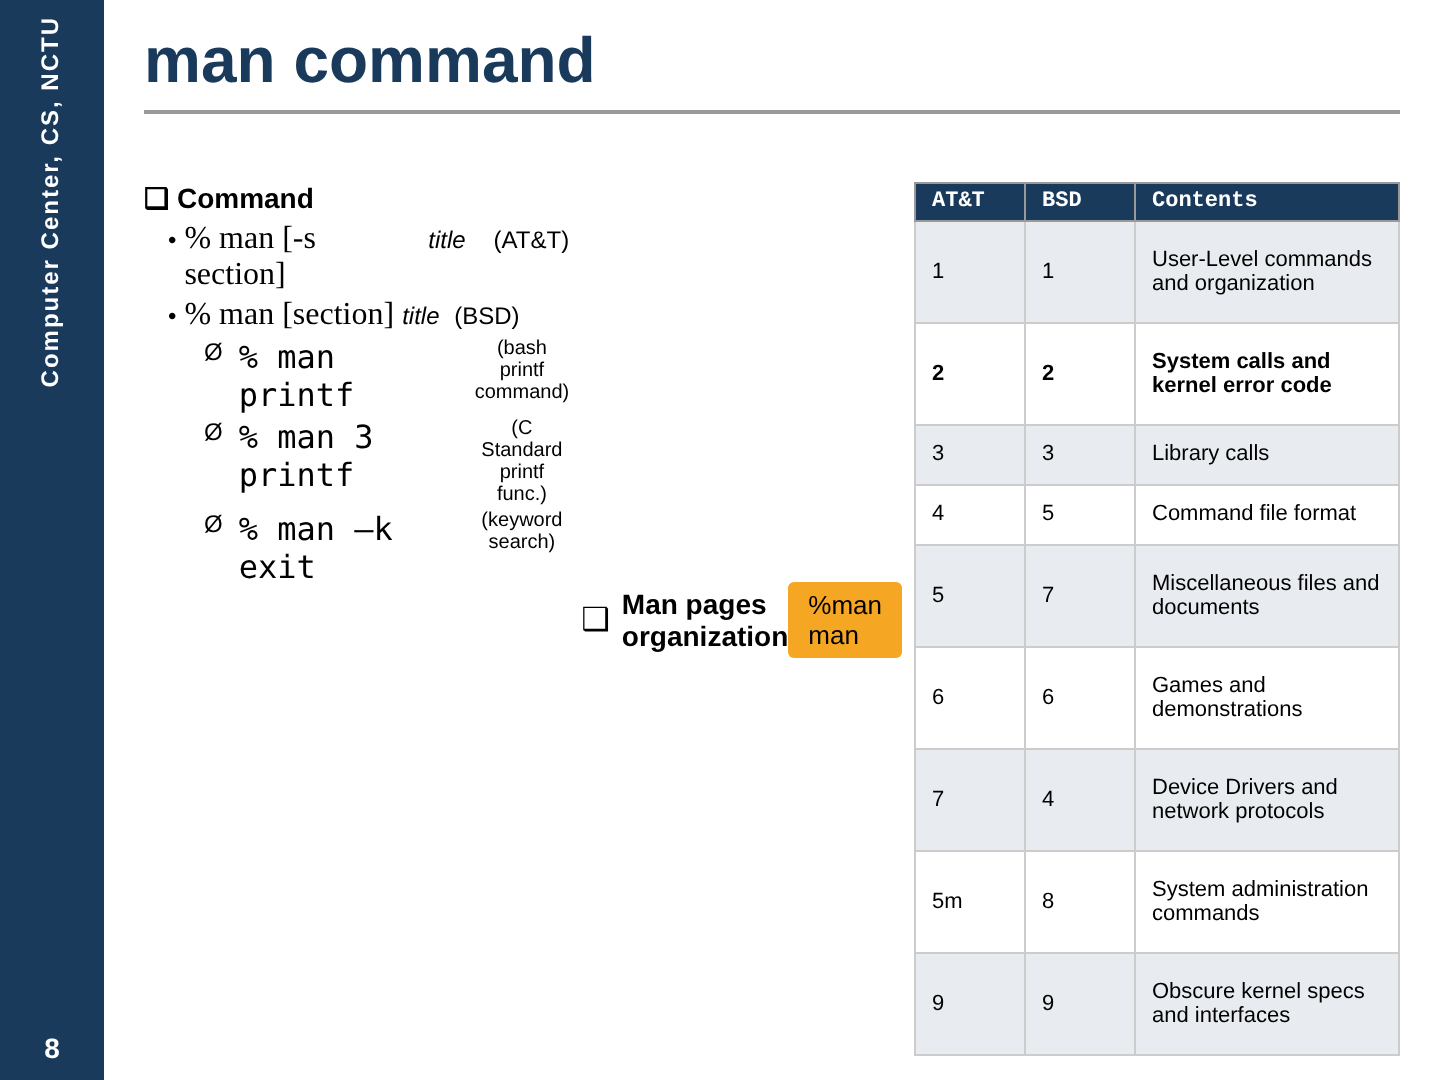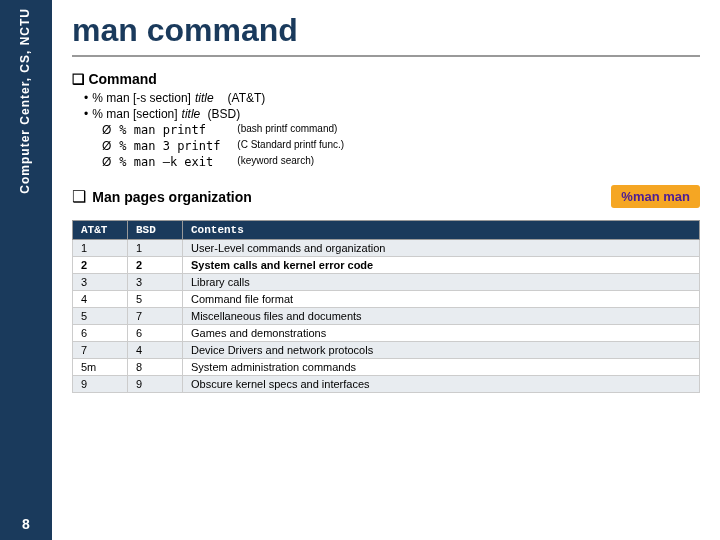--- a/index.html
+++ b/index.html
@@ -43,37 +43,38 @@
     }
 
     
     #main {
       flex: 1;
       display: flex;
       flex-direction: column;
       padding: 12px 20px 12px 20px;
       background: #fff;
       overflow: hidden;
+      gap: 20px;
     }
 
     
     #page-title {
       font-size: 32px;
       font-weight: bold;
       color: #1a3a5c;
       padding-bottom: 6px;
       border-bottom: 2px solid #999;
       margin-bottom: 14px;
     }
 
     
     #content {
       flex: 1;
       display: flex;
-      flex-direction: column;
+      flex-direction: row;
       gap: 6px;
     }
 
     .section-title {
       font-size: 14px;
       font-weight: bold;
       color: #000;
       margin-bottom: 4px;
     }
 
@@ -85,22 +86,22 @@
       display: flex;
       align-items: baseline;
       gap: 4px;
     }
 
     .bullet-item .bullet {
       font-size: 12px;
     }
 
     .bullet-item .cmd {
-      font-family: Liberation Sans, sans-serif;
-      font-size: 12px;
+      font-family: Liberation Serif, serif;
+      font-size: 16px;
     }
 
     .bullet-item em {
     }
 
     .sub-items {
       margin-left: 30px;
       margin-bottom: 4px;
     }
 
@@ -111,21 +112,21 @@
       display: flex;
       gap: 8px;
     }
 
     .sub-item .arrow {
       font-size: 12px;
     }
 
     .sub-item .cmd {
       font-family: monospace;
-      font-size: 12px;
+      font-size: 16px;
       min-width: 110px;
     }
 
     .sub-item .desc {
       font-size: 10px;
       text-align: center;
     }
 
     
     #bottom-heading-row {
@@ -137,23 +138,23 @@
     }
 
     #man-pages-title {
       font-size: 14px;
       font-weight: bold;
       color: #000;
     }
 
     #man-badge {
       background: #f5a623;
-      color: #4c1d95;
+      color: #000000;
       font-size: 13px;
-      font-weight: bold;
+      font-weight: normal;
       padding: 4px 10px;
       border-radius: 3px;
     }
 
     
     #man-table {
       width: 100%;
       border-collapse: collapse;
       font-size: 11px;
     }

